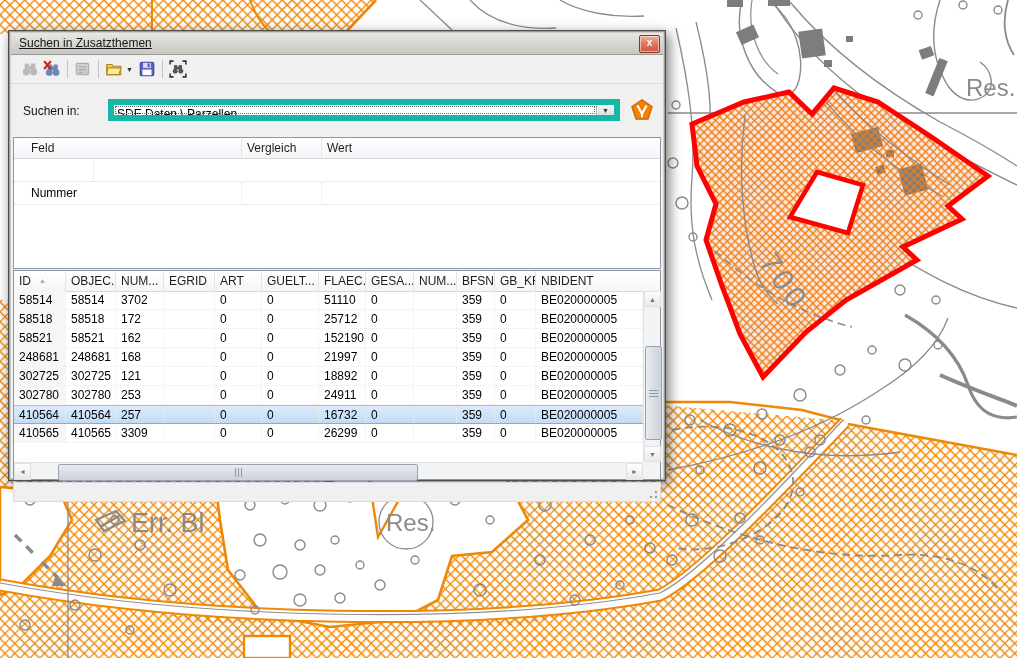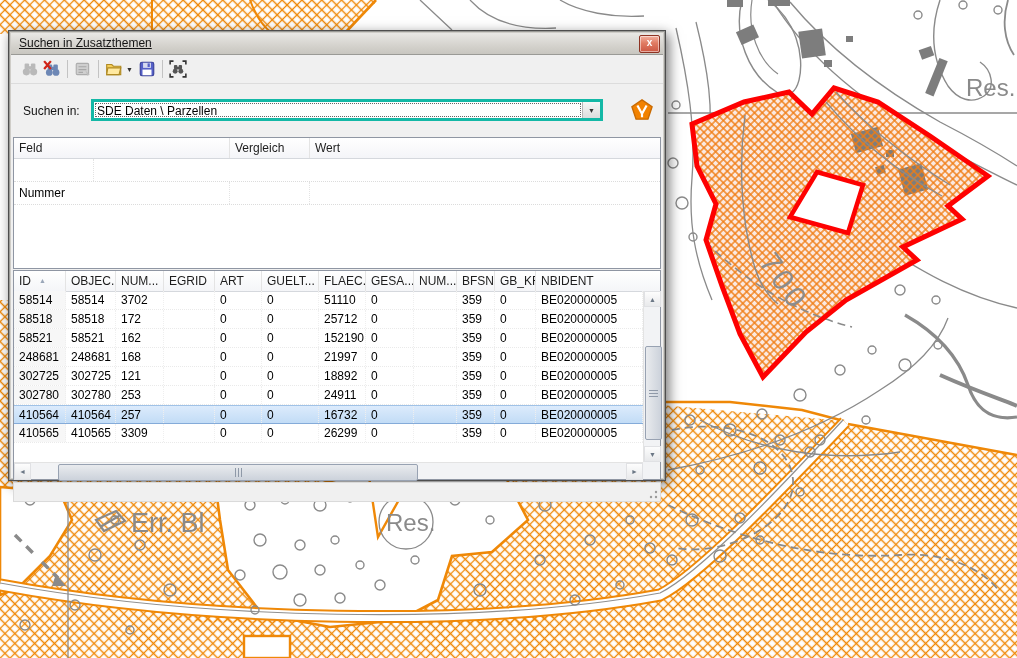--- a/index.html
+++ b/index.html
@@ -24,42 +24,42 @@
   .dlgbody{position:absolute;left:2px;top:24px;right:2px;bottom:2px;background:#f0f0f0;}
 
   .toolbar{position:absolute;left:0;top:0;right:0;height:28px;display:flex;align-items:center;
        padding-left:8px;border-bottom:1px solid #dcdcdc;}
   .tbtn{width:22px;height:22px;display:flex;align-items:center;justify-content:center;}
   .tsep{width:1px;height:18px;background:#c3c3c3;margin:0 4px;}
   .ddarrow{font-size:7px;color:#333;margin-left:1px;margin-right:3px;}
 
   .searchrow{position:absolute;left:0;top:29px;right:0;height:30px;margin-top:12px;}
   .slabel{position:absolute;left:12px;top:8px;font-size:12px;color:#111;}
-  .combo{position:absolute;left:80px;top:3px;width:512px;height:22px;background:#fff;
-       border:3px solid #14b8a6;display:flex;box-sizing:border-box;}
+  .combo{position:absolute;left:97px;top:3px;width:512px;height:22px;background:#fff;
+       border:6px solid #14b8a6;display:flex;box-sizing:border-box;}
   .combo-text{flex:1;font-size:12px;line-height:15px;padding:2px 3px;color:#000;
        outline:1px dotted #666;outline-offset:-2px;white-space:nowrap;overflow:hidden;}
   .combo-btn{width:17px;border-left:1px solid #b8b8b8;
        background:linear-gradient(#f7f7f7,#dddddd);display:flex;align-items:center;justify-content:center;}
   .combo-btn span{font-size:7px;color:#333;}
   .theme-btn{position:absolute;left:618px;top:1px;width:26px;height:26px;
        display:flex;align-items:center;justify-content:center;cursor:pointer;}
 
   .grid{position:absolute;left:2px;right:2px;background:#fff;border:1px solid #8f96a3;box-sizing:border-box;}
   #criteria{top:82px;height:132px;}
   #results{top:215px;height:210px;}
   .ghead{display:flex;height:20px;background:linear-gradient(#ffffff,#f4f5f8);
        border-bottom:1px solid #d5d8dd;font-size:12px;color:#1d1d1d;}
   .gh{padding:3px 0 0 5px;border-right:1px solid #e4e4e4;box-sizing:border-box;
       white-space:nowrap;overflow:hidden;}
   .sortglyph{font-size:7px;color:#9aa7b8;margin-left:8px;vertical-align:2px;}
 
   .crit-row{display:flex;height:22px;border-bottom:1px dotted #dcdcdc;font-size:12px;color:#000;}
   .cc{padding:4px 0 0 5px;border-right:1px dotted #e3e3e3;box-sizing:border-box;}
-  .f0{width:216px;}.f1{width:80px;}.f2{flex:1;border-right:none;}
+  .f0{width:216px;margin-left:12px;}.f1{width:80px;}.f2{flex:1;border-right:none;}
 
   .c0{width:52px;}.c1{width:50px;}.c2{width:48px;}.c3{width:51px;}.c4{width:47px;}
   .c5{width:57px;}.c6{width:47px;}.c7{width:48px;}.c8{width:43px;}.c9{width:38px;}
   .c10{width:41px;}.c11{flex:1;border-right:none;}
   #results-body{position:absolute;left:0;top:20px;right:17px;bottom:17px;overflow:hidden;}
   .rrow{display:flex;height:19px;border-bottom:1px dotted #eaeaea;font-size:12px;color:#000;box-sizing:border-box;}
   .rrow .rc{padding:2px 0 0 5px;border-right:1px dotted #efefef;box-sizing:border-box;
        white-space:nowrap;overflow:hidden;}
   .rrow .c0{background:#f7f7f7;}
   .rrow.sel{background:linear-gradient(#dcebfc,#c2dcf6);

